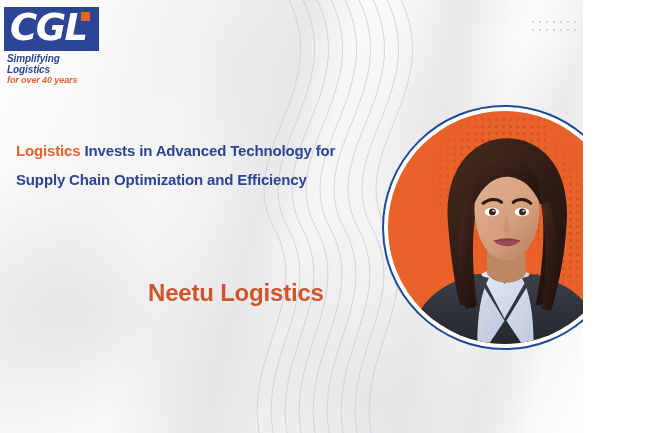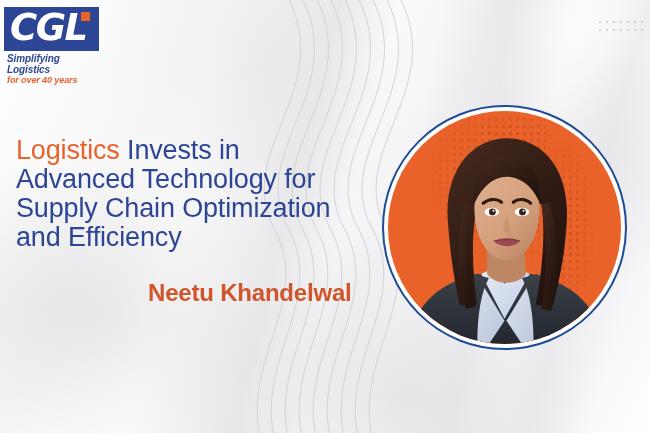--- a/index.html
+++ b/index.html
@@ -6,21 +6,21 @@
     margin: 0;
     padding: 0;
     background: #ffffff;
   }
   body {
     font-family: "Liberation Sans", sans-serif;
   }
 
   #banner {
     position: relative;
-    width: 650px;
+    width: 583px;
     height: 433px;
     overflow: hidden;
     background: #fdfdfd;
   }
 
   
   .bg-base {
     position: absolute;
     inset: 0;
     background:
@@ -117,22 +117,22 @@
     border-radius: 50%;
     background: #c9c9cf;
   }
 
   
   .headline {
     position: absolute;
     left: 16px;
     top: 136px;
     width: 330px;
-    font-size: 27px;
-    font-weight: normal;
+    font-size: 15px;
+    font-weight: bold;
     line-height: 29px;
     color: #2c4594;
     letter-spacing: -0.15px;
   }
   .headline .hl-orange { color: #e8622a; }
 
   
   .speaker-name {
     position: absolute;
     left: 148px;
@@ -233,21 +233,21 @@
       <i></i>
       <i></i>
       <i></i>
       <i></i>
       <i></i>
       <i></i>
   </div>
 
   <div class="headline"><span class="hl-orange">Logistics</span><span> Invests in Advanced Technology for Supply Chain Optimization and Efficiency</span></div>
 
-  <div class="speaker-name">Neetu Khandelwal</div>
+  <div class="speaker-name">Neetu Logistics</div>
 
   <div class="portrait">
     <div class="portrait-inner">
       <div class="halftone"></div>
       <div class="halftone2"></div>
 
       <svg class="person" viewBox="0 0 240 240" preserveAspectRatio="xMidYMax meet">
         <defs>
           <clipPath id="circClip">
               <circle cx="120" cy="120" r="120"></circle>

